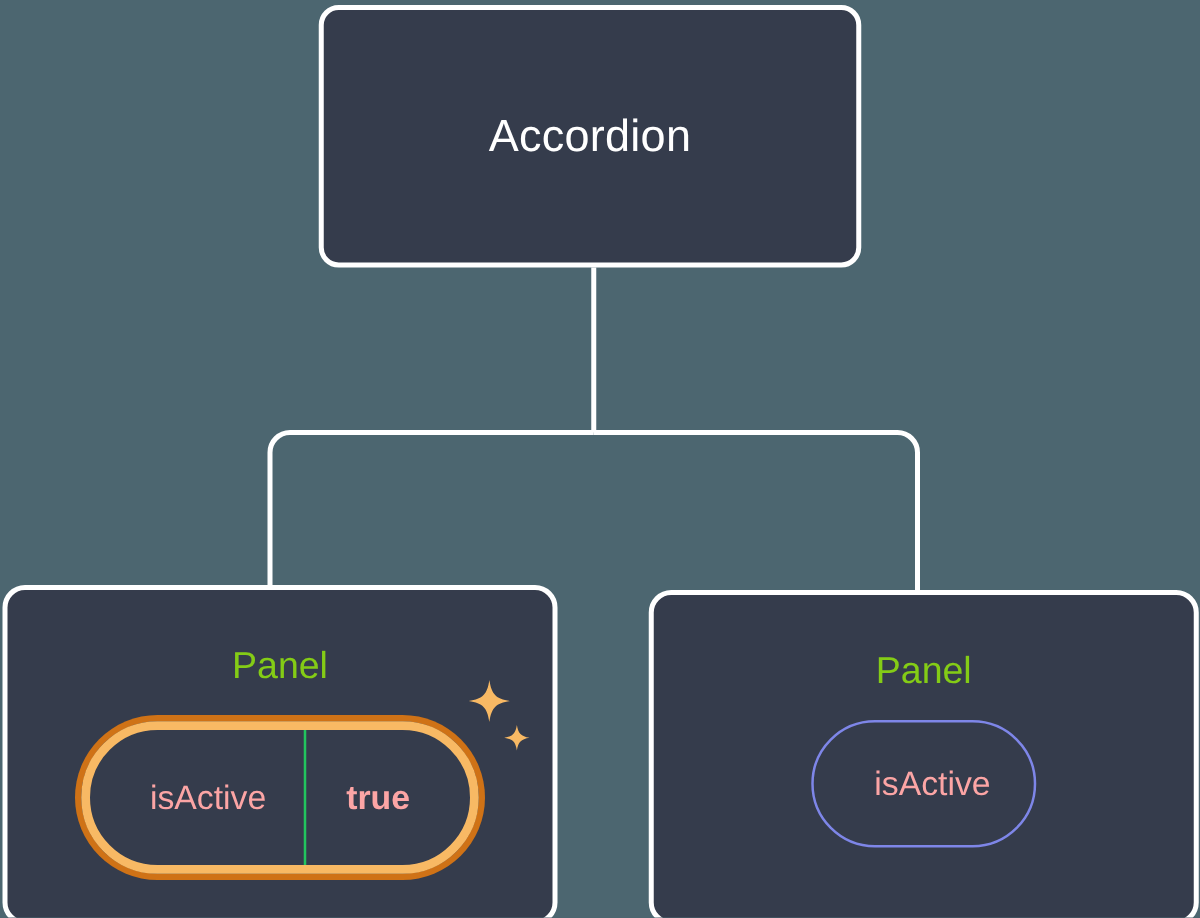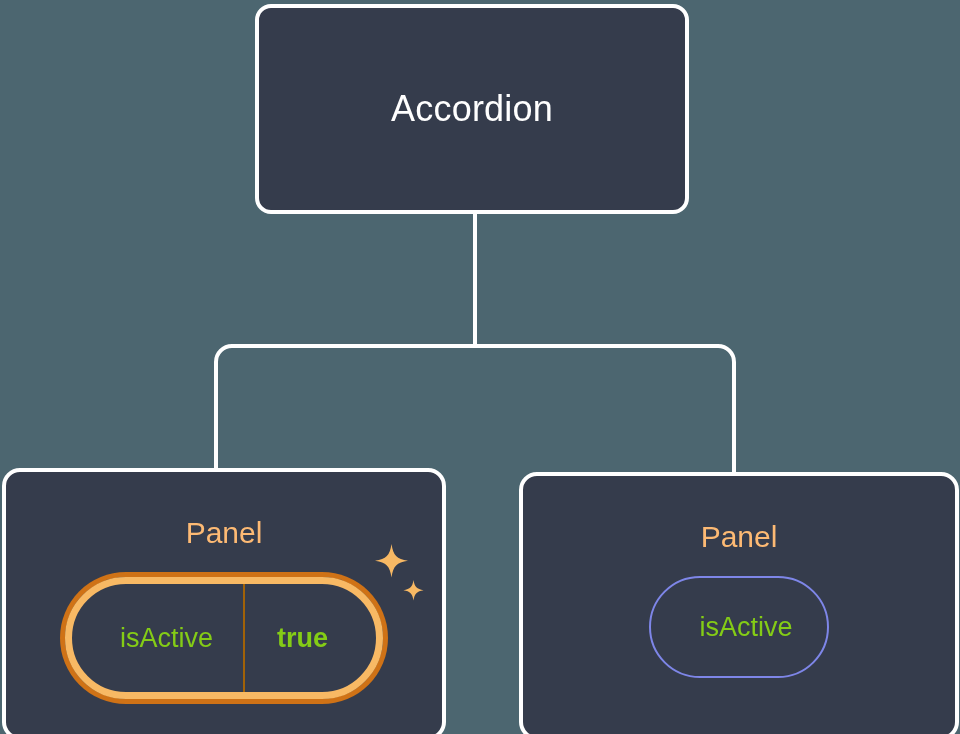--- a/index.html
+++ b/index.html
@@ -73,21 +73,21 @@
   }
 
   .node-panel-right {
     left: 519px;
     top: 472px;
     width: 440px;
     height: 268px;
   }
 
   .node-title-panel {
-    color: #fdba74;
+    color: #84cc16;
     font-size: 30px;
     font-weight: 400;
     line-height: 1;
     margin-bottom: 24px;
   }
 
   
   .pill-wrap {
     position: relative;
   }
@@ -100,21 +100,21 @@
     border-radius: 999px;
     overflow: hidden;
   }
 
   .pill-cell {
     display: flex;
     align-items: center;
     justify-content: center;
     font-size: 27px;
     line-height: 1;
-    color: #84cc16;
+    color: #fca5a5;
     white-space: nowrap;
   }
 
   .pill-value {
     font-weight: 400;
   }
 
   
   .pill-plain {
     height: 102px;
@@ -133,21 +133,21 @@
     height: 122px;
     border: 7px solid #f8b964;
     box-shadow: 0 0 0 5px #cf7216;
     margin: 5px;
   }
   .pill-highlight .pill-key {
     padding: 0 30px 0 48px;
   }
   .pill-highlight .pill-value {
     padding: 0 48px 0 32px;
-    border-left: 2px solid #a16207;
+    border-left: 2px solid #22c55e;
     font-weight: 700;
   }
 
   
   .sparkles {
     position: absolute;
     top: -28px;
     right: -40px;
     width: 58px;
     height: 66px;

